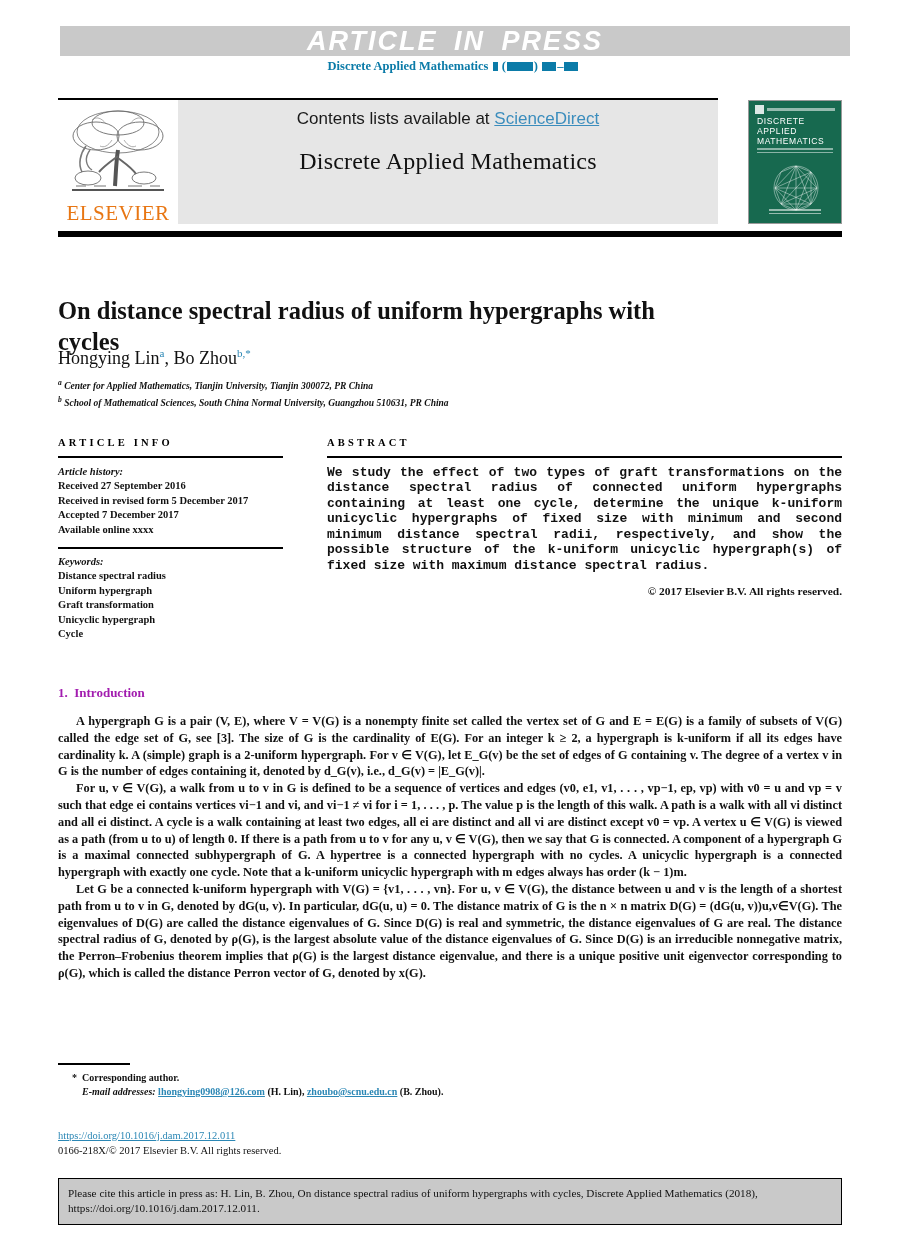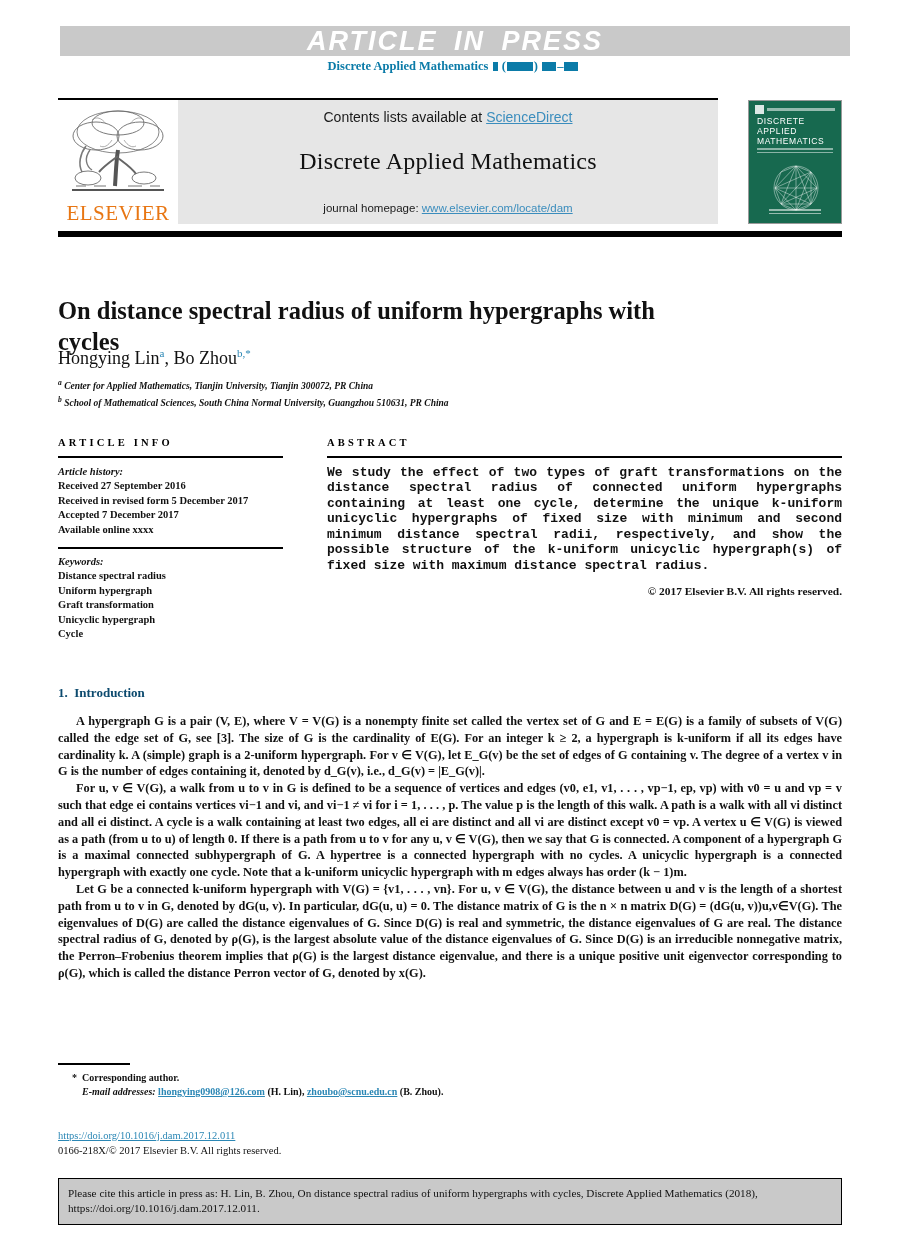--- a/index.html
+++ b/index.html
@@ -113,21 +113,21 @@
     background: #e6e6e6;
     position: relative;
   }
   .contents-line {
     position: absolute;
     top: 9px;
     left: 0;
     width: 100%;
     text-align: center;
     font-family: "Liberation Sans", sans-serif;
-    font-size: 14px;
+    font-size: 17px;
     color: #1a1a1a;
   }
   .sd-link { color: #3b8dbd; }
   .journal-title-big {
     position: absolute;
     top: 48px;
     left: 0;
     width: 100%;
     text-align: center;
     font-family: "Liberation Serif", serif;
@@ -320,21 +320,21 @@
   }
 
   
   .body-sec-title {
     position: absolute;
     left: 58px;
     top: 685px;
     font-family: "Liberation Serif", serif;
     font-weight: bold;
     font-size: 13px;
-    color: #0c4a6e;
+    color: #a21caf;
   }
   .body {
     position: absolute;
     left: 58px;
     top: 713px;
     width: 784px;
     font-family: "Liberation Serif", serif;
     font-weight: bold;
     font-size: 12.3px;
     line-height: 16.8px;
@@ -439,23 +439,20 @@
         </g>
       </svg>
       <div class="elsevier-wordmark">ELSEVIER</div>
     </div>
 
     <div class="journal-box">
       <div class="contents-line">
         <span>Contents lists available at </span><a class="sd-link" href="#">ScienceDirect</a>
       </div>
       <div class="journal-title-big">Discrete Applied Mathematics</div>
-      <div class="homepage-line">
-        <span>journal homepage: </span><a class="hp-link" href="#">www.elsevier.com/locate/dam</a>
-      </div>
     </div>
   </div>
 
   <div class="cover">
     <div class="cover-topbar">
       <div class="cover-elsevier-mark"></div>
       <div class="cover-topwords"></div>
     </div>
     <div class="cover-title">
       <div>DISCRETE</div>

